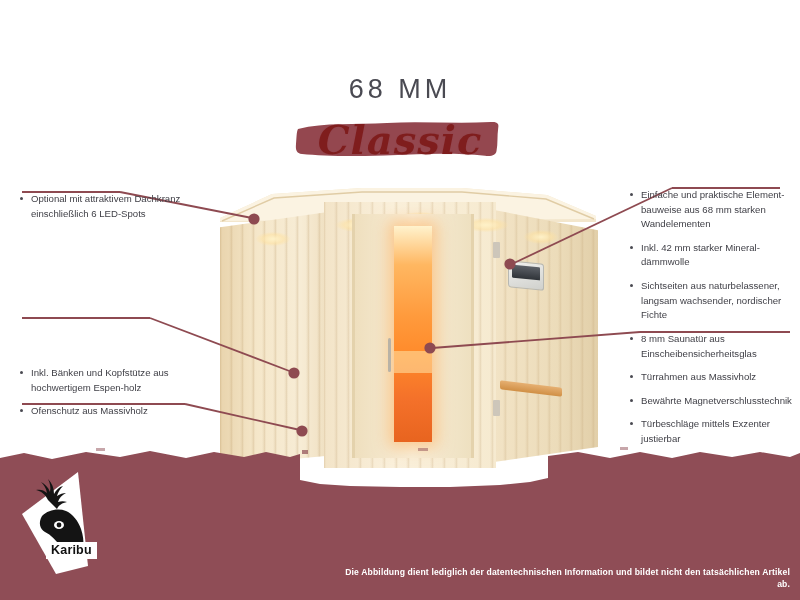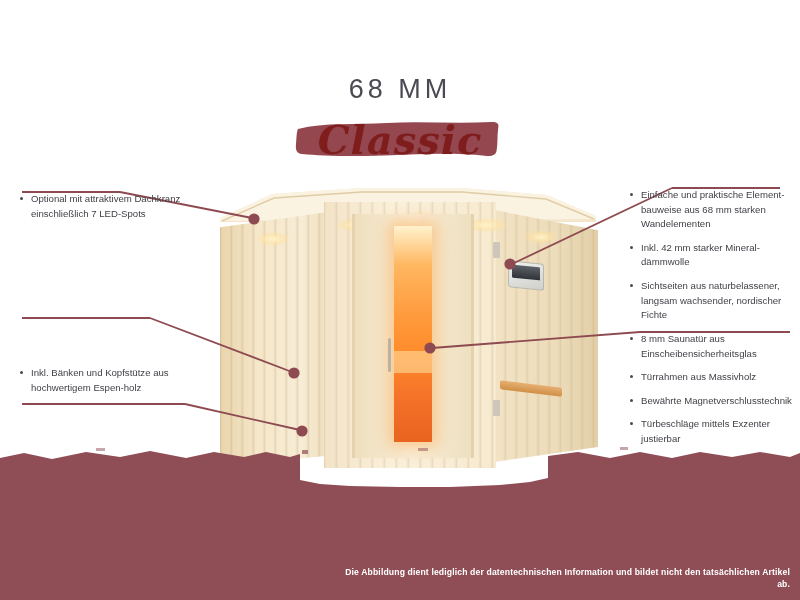--- a/index.html
+++ b/index.html
@@ -198,20 +198,39 @@
              L548,16 L578,12 L610,18 L640,12 L672,18 L700,12 L732,17 L760,12 L790,17 L800,13
              L800,160 L0,160 Z" fill="#8f4d56"></path>
     <rect x="302" y="10" width="6" height="4" fill="#8f4d56" opacity=".7"></rect>
     <rect x="418" y="8" width="10" height="3" fill="#8f4d56" opacity=".5"></rect>
     <rect x="620" y="7" width="8" height="3" fill="#8f4d56" opacity=".5"></rect>
     <rect x="96" y="8" width="9" height="3" fill="#8f4d56" opacity=".5"></rect>
   </svg>
 
   <div class="disclaimer">Die Abbildung dient lediglich der datentechnischen Information und bildet nicht den tatsächlichen Artikel ab.</div>
 
+  <div id="logo">
+    <svg viewBox="0 0 112 108" width="112" height="108">
+      <polygon points="6,44 62,2 72,96 40,104" fill="#ffffff"></polygon>
+      <g fill="#141414">
+        <path d="M32,30 c-3,-6 -7,-9 -12,-10 c4,-1 8,0 11,3 c-1,-5 -3,-8 -6,-11
+                 c4,2 7,5 9,10 c1,-5 0,-9 -2,-13 c4,4 6,9 6,15
+                 c2,-4 5,-7 9,-8 c-3,3 -5,6 -6,10 c3,-2 6,-3 9,-3 c-4,2 -7,5 -8,9
+                 c3,-1 6,-1 9,0 c-5,1 -8,3 -10,7 Z"></path>
+        <path d="M26,46 c6,-6 16,-8 24,-5 c7,3 12,10 15,18 c2,6 3,12 2,17
+                 c-1,5 -5,8 -10,8 c-6,0 -10,-3 -13,-8 c-4,-6 -9,-11 -15,-14
+                 c-5,-3 -7,-9 -3,-16 Z"></path>
+        <path d="M47,78 c4,2 9,3 13,2 c2,3 1,6 -2,7 c-4,1 -9,-2 -11,-5 Z"></path>
+      </g>
+      <ellipse cx="43" cy="55" rx="5" ry="4" fill="#ffffff"></ellipse>
+      <circle cx="43" cy="55" r="2.4" fill="#141414"></circle>
+      <ellipse cx="60" cy="82" rx="3" ry="2" fill="#ffffff"></ellipse>
+    </svg>
+    <div class="logo-text">Karibu</div>
+  </div>
 
   <svg id="leaders" viewBox="0 0 800 600">
     <g stroke="#8e4a51" stroke-width="1.8" fill="none">
       <line x1="22" y1="192" x2="120" y2="192"></line>
       <line x1="120" y1="192" x2="252" y2="218"></line>
       <line x1="22" y1="318" x2="150" y2="318"></line>
       <line x1="150" y1="318" x2="292" y2="372"></line>
       <line x1="22" y1="404" x2="185" y2="404"></line>
       <line x1="185" y1="404" x2="300" y2="430"></line>
       <line x1="780" y1="188" x2="672" y2="188"></line>
@@ -223,30 +242,35 @@
       <circle cx="254" cy="219" r="5.6"></circle>
       <circle cx="294" cy="373" r="5.6"></circle>
       <circle cx="302" cy="431" r="5.6"></circle>
       <circle cx="510" cy="264" r="5.6"></circle>
       <circle cx="430" cy="348" r="5.6"></circle>
     </g>
   </svg>
 
   <div class="callout c-left" id="callout-left-1">
     <ul>
-      <li>Optional mit attraktivem Dachkranz einschließlich 7 LED-Spots</li>
+      <li>Optional mit attraktivem Dachkranz einschließlich 6 LED-Spots</li>
     </ul>
   </div>
 
   <div class="callout c-left" id="callout-left-2">
     <ul>
       <li>Inkl. Bänken und Kopfstütze aus hochwertigem Espen-holz</li>
     </ul>
   </div>
 
+  <div class="callout c-left" id="callout-left-3">
+    <ul>
+      <li>Ofenschutz aus Massivholz</li>
+    </ul>
+  </div>
 
   <div class="callout c-right" id="callout-right-1">
     <ul>
       <li>Einfache und praktische Element-bauweise aus 68 mm starken Wandelementen</li>
       <li>Inkl. 42 mm starker Mineral-dämmwolle</li>
       <li>Sichtseiten aus naturbelassener, langsam wachsender, nordischer Fichte</li>
     </ul>
   </div>
 
   <div class="callout c-right" id="callout-right-2">

